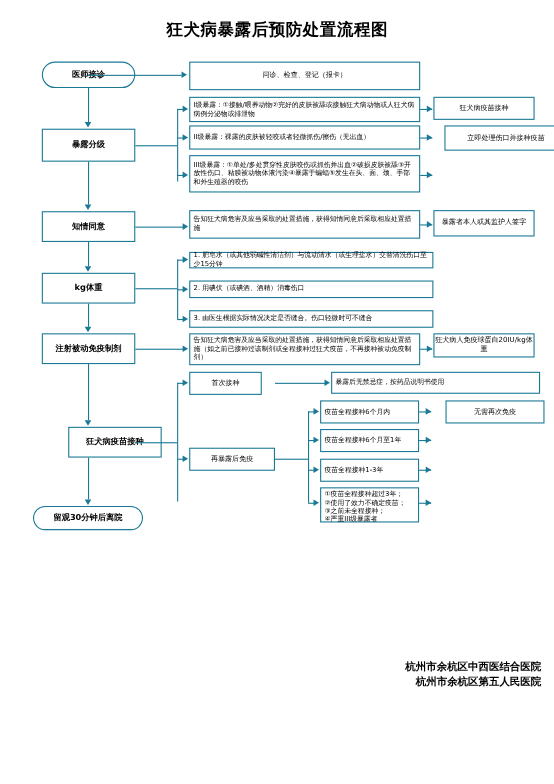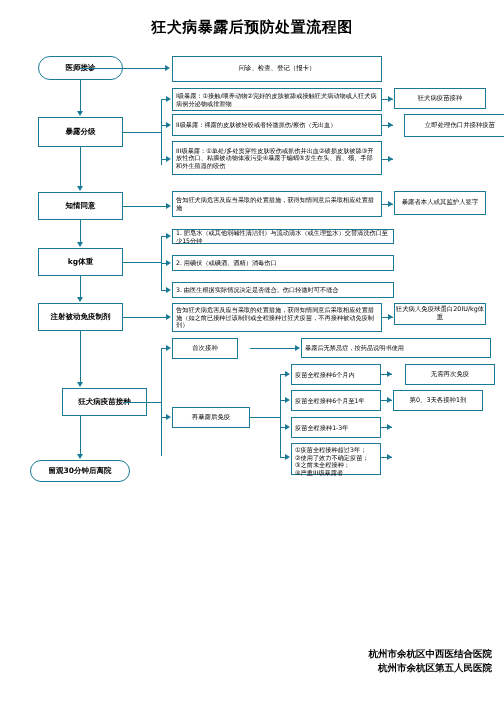--- a/index.html
+++ b/index.html
@@ -29,21 +29,21 @@
   .line{position:absolute;background:#1a7a96;}
   .h{height:1px;}
   .v{width:1px;}
 
   .arrow{position:absolute;width:0;height:0;}
   .arrow.r{border-top:3px solid transparent;border-bottom:3px solid transparent;border-left:5px solid #1a7a96;}
   .arrow.d{border-left:3px solid transparent;border-right:3px solid transparent;border-top:5px solid #1a7a96;}
 
   .footer{
     position:absolute;right:12px;width:220px;text-align:right;
-    font-size:9.5px;font-weight:bold;color:#000;line-height:1.45;margin-top:47px;
+    font-size:9.5px;font-weight:bold;color:#000;line-height:1.45;
   }
 </style>
 </head>
 <body>
 
 <div id="page">
 
   <div class="title">狂犬病暴露后预防处置流程图</div>
 
   <div class="node left pill" style="left:38px;top:56px;width:85px;height:24px;">医师接诊</div>
@@ -162,21 +162,20 @@
   <div class="node txt" style="left:291px;top:364px;width:90px;height:21px;">疫苗全程接种6个月内</div>
   <div class="line h" style="left:381px;top:374px;width:11px;"></div>
   <div class="arrow r" style="left:387px;top:371px;"></div>
   <div class="node ctr" style="left:393px;top:364px;width:90px;height:21px;margin-left:12px;">无需再次免疫</div>
 
   <div class="line h" style="left:280px;top:400px;width:6px;"></div>
   <div class="arrow r" style="left:285px;top:397px;"></div>
   <div class="node txt" style="left:291px;top:390px;width:90px;height:21px;">疫苗全程接种6个月至1年</div>
   <div class="line h" style="left:381px;top:400px;width:11px;"></div>
   <div class="arrow r" style="left:387px;top:397px;"></div>
-  <div class="node ctr" style="left:393px;top:390px;width:90px;height:21px;">第0、3天各接种1剂</div>
 
   <div class="line h" style="left:280px;top:427px;width:6px;"></div>
   <div class="arrow r" style="left:285px;top:424px;"></div>
   <div class="node txt" style="left:291px;top:417px;width:90px;height:21px;">疫苗全程接种1-3年</div>
   <div class="line h" style="left:381px;top:427px;width:11px;"></div>
   <div class="arrow r" style="left:387px;top:424px;"></div>
 
   <div class="line h" style="left:280px;top:457px;width:6px;"></div>
   <div class="arrow r" style="left:285px;top:454px;"></div>
   <div class="node txt" style="left:291px;top:443px;width:90px;height:32px;white-space:pre-line;align-items:flex-start;">①疫苗全程接种超过3年；

